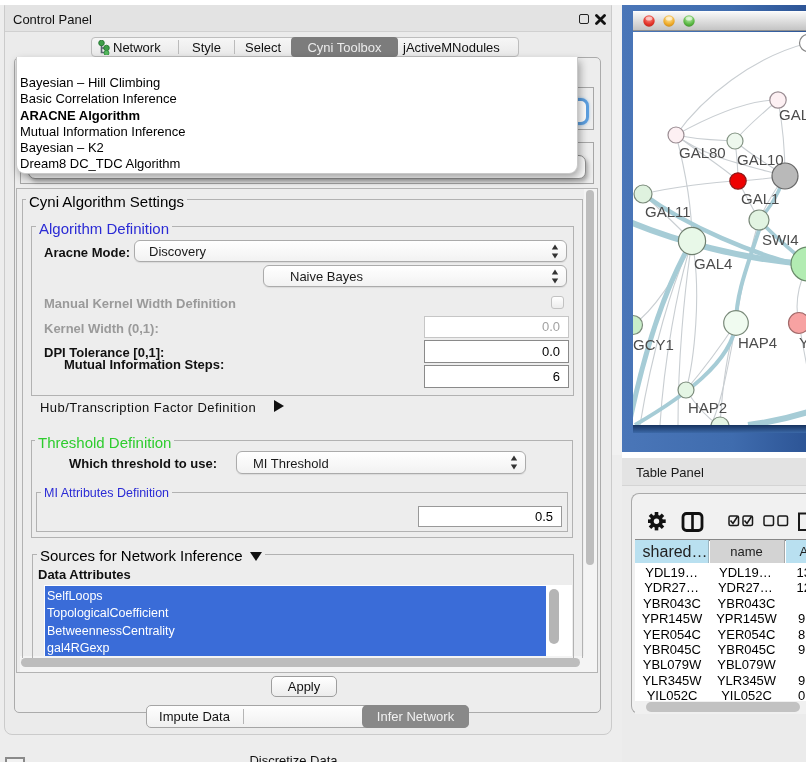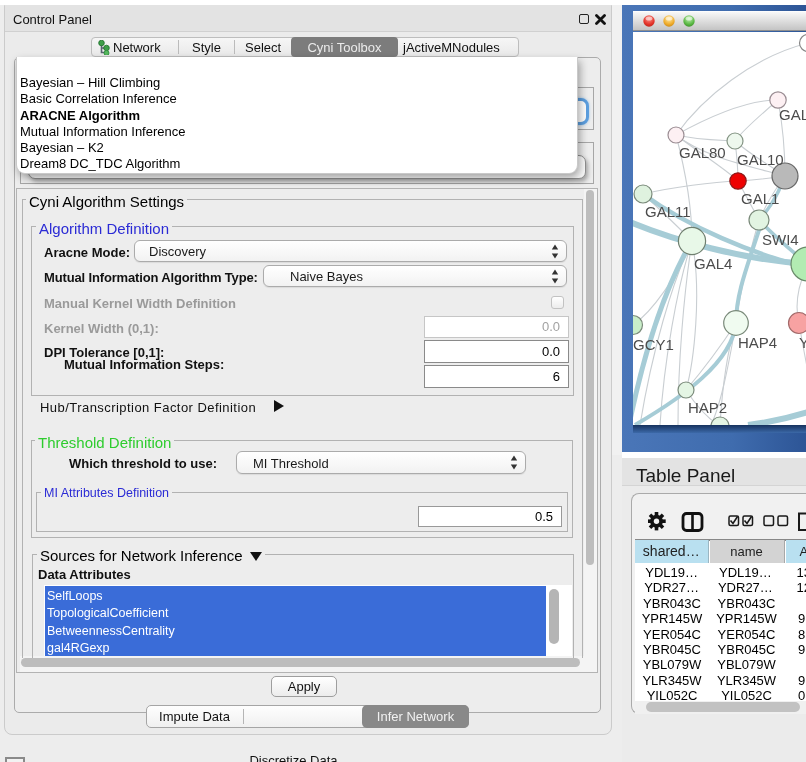--- a/index.html
+++ b/index.html
@@ -65,21 +65,20 @@
 
   <div class="gbox" style="left:31px;top:226px;width:543px;height:170px;"></div>
   <div class="gtitle" style="left:36px;top:220px;color:#2b2bd5;">Algorithm Definition</div>
   <div class="lbl b" style="left:44px;top:245px;">Aracne Mode:</div>
   <div class="combo" style="left:134px;top:240px;width:433px;height:22px;">
       <span style="position:absolute;left:14px;top:3px;text-align:center;">Discovery</span>
       <svg class="arx" width="8" height="15" viewBox="0 0 8 15">
         <path d="M4 0.5 L7.2 5.5 L0.8 5.5 Z M4 14.5 L7.2 9.5 L0.8 9.5 Z" fill="#333"></path>
       </svg>
     </div>
-  <div class="lbl b" style="left:44px;top:270px;letter-spacing:-0.15px;">Mutual Information Algorithm Type:</div>
   <div class="combo" style="left:263px;top:265px;width:304px;height:22px;text-align:center;">
       <span style="position:absolute;left:26px;top:3px;">Naive Bayes</span>
       <svg class="arx" width="8" height="15" viewBox="0 0 8 15">
         <path d="M4 0.5 L7.2 5.5 L0.8 5.5 Z M4 14.5 L7.2 9.5 L0.8 9.5 Z" fill="#333"></path>
       </svg>
     </div>
   <div class="lbl b" style="left:44px;top:296px;color:#9a9a9a;">Manual Kernel Width Definition</div>
   <div class="abs" style="left:551px;top:296px;width:13px;height:13px;background:linear-gradient(#fff,#ececec);border:1px solid #c2c2c2;border-radius:3px;"></div>
   <div class="lbl b" style="left:44px;top:321px;color:#9a9a9a;">Kernel Width (0,1):</div>
   <div class="field" style="left:424px;top:316px;width:145px;height:22px;border:1px solid #c6c6c6;color:#a2a2a2;line-height:20px;">0.0</div>
@@ -223,21 +222,21 @@
         <text x="105" y="316">HAP4</text>
         <text x="166" y="316">Y</text>
         <text x="55" y="381">HAP2</text>
       </g>
     </svg>
   </div>
 
   <div class="abs" id="tablepanel" style="left:622px;top:452px;width:184px;height:310px;background:#ebebeb;">
     <div class="abs" style="left:0;top:0;width:184px;height:6px;background:#fff;"></div>
     <div class="abs" style="left:0;top:6px;width:184px;height:28px;background:#e3e3e3;border-bottom:1px solid #d4d4d4;"></div>
-    <div class="abs" style="left:14px;top:13px;font-size:19px;color:#1a1a1a;">Table Panel</div>
+    <div class="abs" style="left:14px;top:13px;font-size:13px;color:#1a1a1a;">Table Panel</div>
 
     <div class="abs" style="left:9px;top:41px;width:180px;height:221px;background:#f1f1f1;border:1px solid #aaa;border-radius:8px 0 0 8px;border-right:none;">
 
       <svg class="abs" style="left:16px;top:17px;" width="180px" height="22" viewBox="0 0 180 22">
         <g transform="translate(8.5,10.2)">
             <circle r="6.4" fill="#111"></circle>
             <g fill="#111">
               <rect x="-1.8" y="-9.2" width="3.6" height="4.2"></rect>
               <rect x="-1.8" y="-9.2" width="3.6" height="4.2" transform="rotate(45)"></rect>
               <rect x="-1.8" y="-9.2" width="3.6" height="4.2" transform="rotate(90)"></rect>
@@ -258,21 +257,21 @@
           <rect x="130" y="5" width="9.5" height="9.5" rx="1.5"></rect>
         </g>
         <path d="M82.5 9.5 L85 12.5 L89.5 5.5" fill="none" stroke="#1a1a1a" stroke-width="1.6"></path>
         <path d="M96.5 9.5 L99 12.5 L103.5 5.5" fill="none" stroke="#1a1a1a" stroke-width="1.6"></path>
         <path d="M151 2.5 L159 2.5 L163 7 L163 19 L151 19 Z" fill="none" stroke="#1a1a1a" stroke-width="2"></path>
         <path d="M159 2.5 L159 7 L163 7" fill="none" stroke="#1a1a1a" stroke-width="1.5"></path>
       </svg>
 
       <div class="abs" style="left:3px;top:45px;width:176px;height:162px;background:#fff;overflow:hidden;">
         <div class="abs" style="left:0;top:0;width:176px;height:1.5px;background:#888;"></div>
-        <div class="abs" style="left:0;top:1px;width:73.5px;height:23px;background:#b9e0f0;border-right:1px solid #9bb6c2;text-align:center;font-size:14px;color:#222;line-height:23px;">shared…</div>
+        <div class="abs" style="left:0;top:1px;width:73.5px;height:23px;background:#b9e0f0;border-right:1px solid #9bb6c2;text-align:right;font-size:16px;color:#222;line-height:23px;">shared…</div>
         <div class="abs" style="left:74.5px;top:1px;width:75px;height:23px;background:#d3d3d3;border-right:1px solid #a8a8a8;text-align:center;font-size:13px;color:#222;line-height:23px;">name</div>
         <div class="abs" style="left:150.5px;top:1px;width:26px;height:23px;background:#b9e0f0;font-size:13px;color:#222;line-height:23px;padding-left:14px;">A</div>
         <div class="abs" style="left:0;top:26px;width:176px;font-size:13px;color:#000;line-height:15.4px;">
           <div style="display:flex;">
               <span style="width:74px;text-align:center;">YDL19…</span>
               <span style="width:75px;text-align:center;">YDL19…</span>
               <span style="padding-left:14px;">13</span>
             </div>
           <div style="display:flex;">
               <span style="width:74px;text-align:center;">YDR27…</span>

